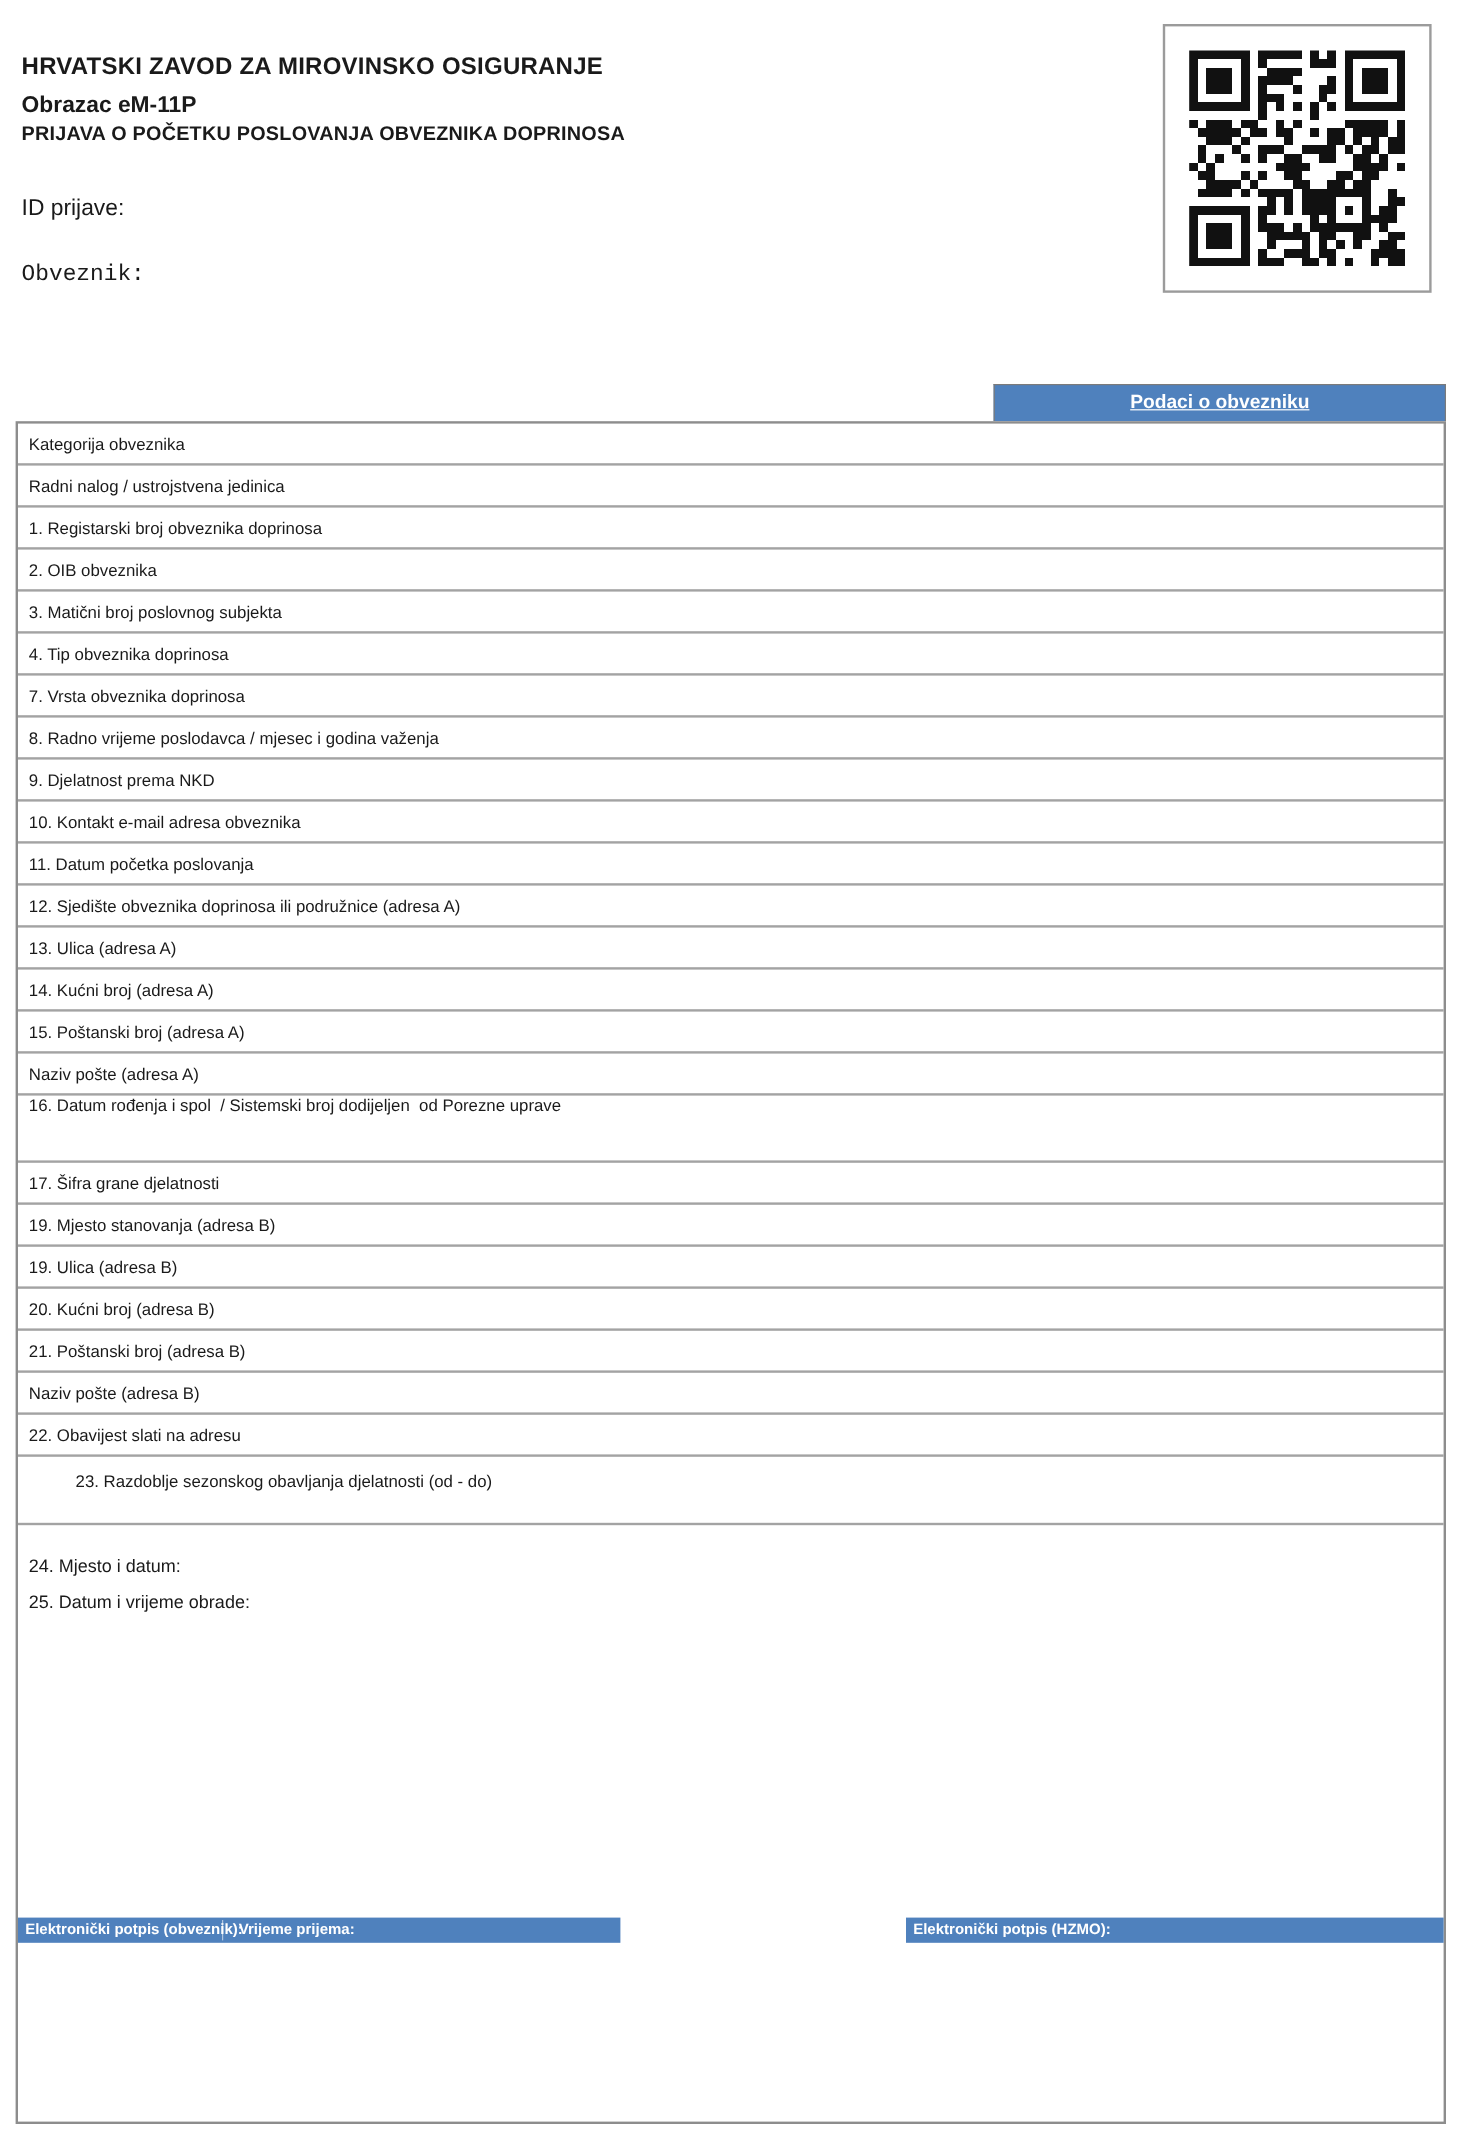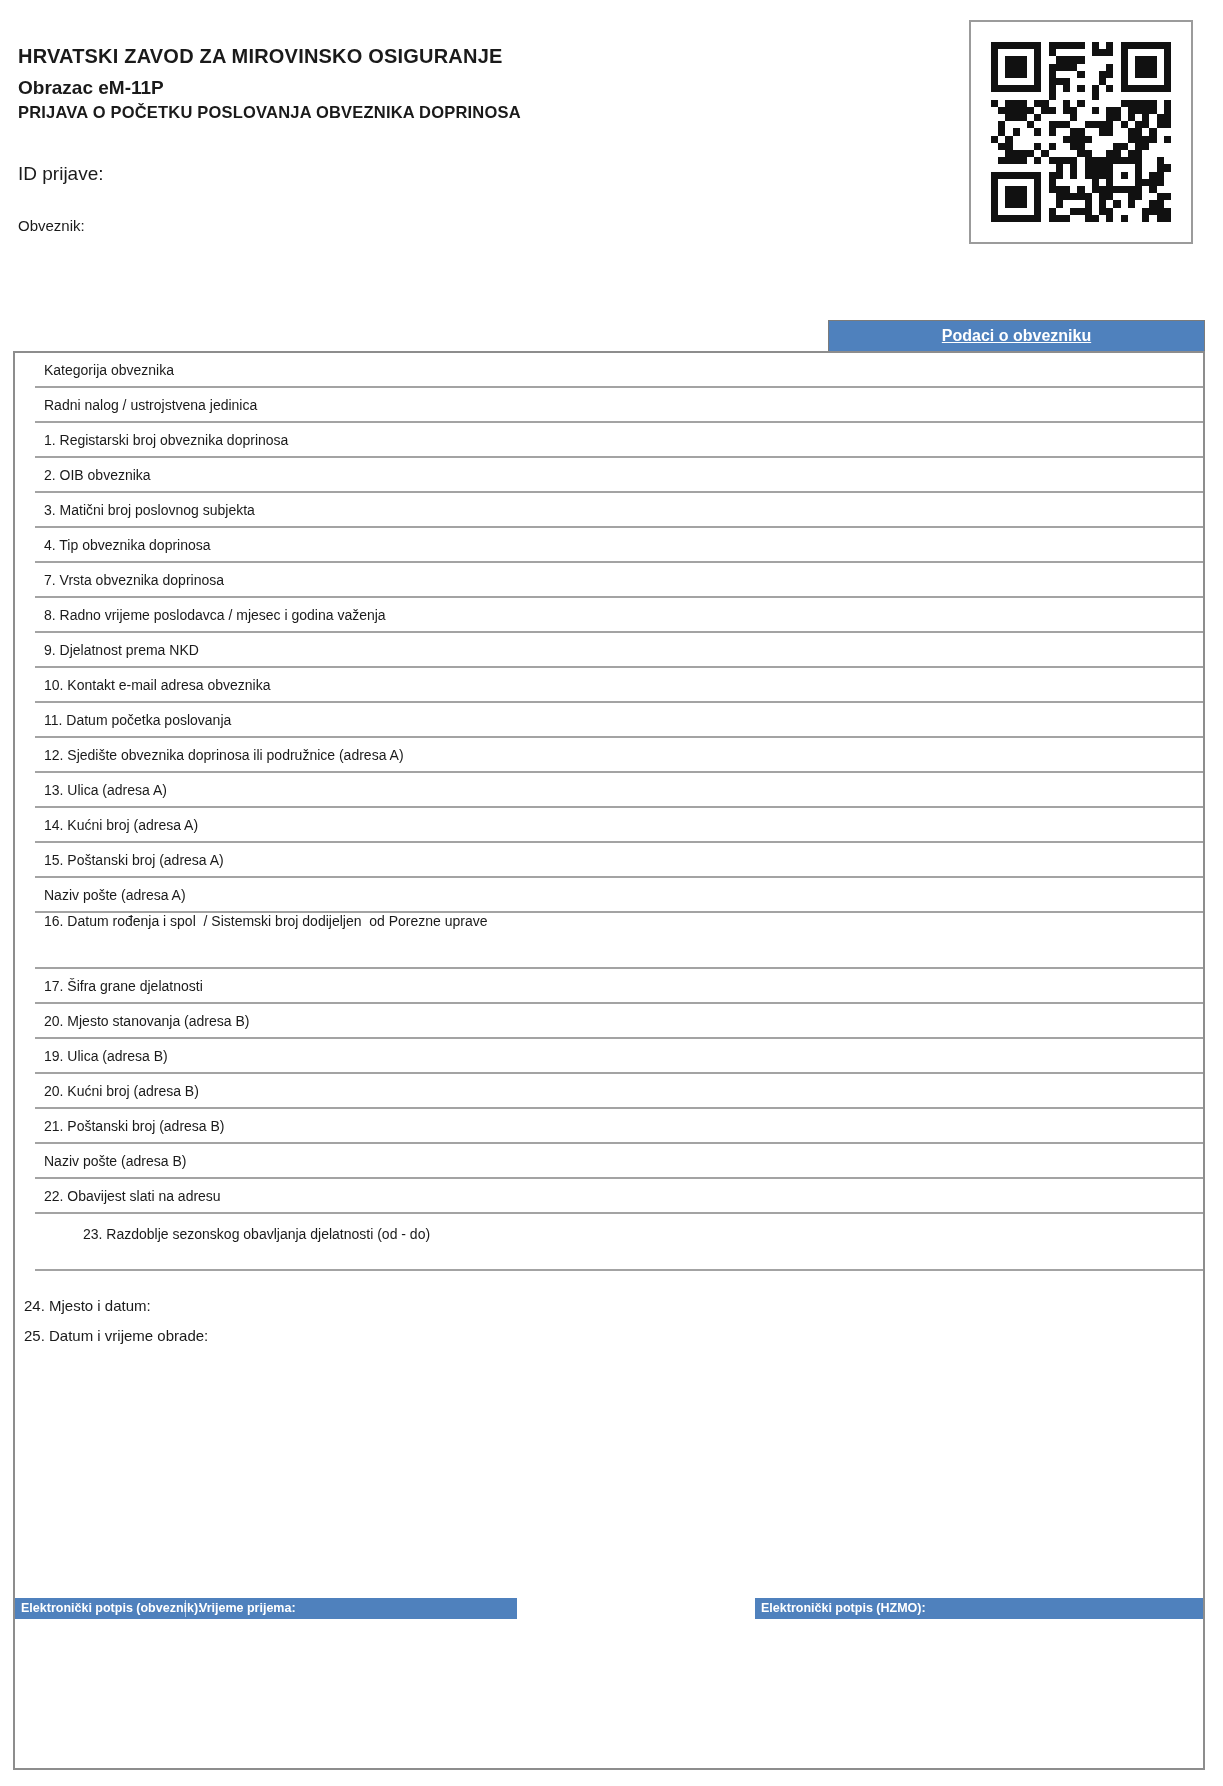--- a/index.html
+++ b/index.html
@@ -14,21 +14,21 @@
     width:1223px;height:1786px;position:relative;
     font-family:"Liberation Sans","DejaVu Sans",sans-serif;
     color:var(--ink);
   }
   .abs{position:absolute;}
   
   .org-title{left:18px;top:45px;font-size:20px;font-weight:bold;letter-spacing:.2px;}
   .form-code{left:18px;top:77px;font-size:19px;font-weight:bold;}
   .form-title{left:18px;top:103px;font-size:16.5px;font-weight:bold;letter-spacing:.2px;}
   .id-label{left:18px;top:163px;font-size:19px;}
-  .obv-label{left:18px;top:217px;font-size:15px;}
+  .obv-label{left:18px;top:217px;font-size:19px;font-family:Liberation Mono, monospace;}
   
   .qr-box{
     left:969px;top:20px;width:224px;height:224px;
     border:2px solid #9b9b9b;background:#fff;
     display:flex;align-items:center;justify-content:center;
   }
   .qr-box svg{width:180px;height:180px;shape-rendering:crispEdges;}
   
   .section-bar{
     left:828px;top:320px;width:377px;height:31px;
@@ -40,21 +40,21 @@
   .form-table{
     left:13px;top:351px;width:1192px;height:1419px;
     border:2px solid var(--outer-border);
     background:#fff;
     display:flex;flex-direction:column;
   }
   .row{
     height:35px;flex:0 0 35px;
     border-bottom:2px solid var(--row-border);
     display:flex;align-items:center;
-    padding-left:9px;font-size:14px;white-space:pre-wrap;margin-left:20px;
+    padding-left:9px;font-size:14px;white-space:pre-wrap;
   }
   .row.tall{height:56px;flex:0 0 56px;align-items:flex-start;}
   .row.tall2{height:57px;flex:0 0 57px;align-items:flex-start;padding-top:12px;padding-left:48px;}
   .footer-cell{
     flex:1 1 auto;position:relative;border-bottom:none;
     font-size:15px;
   }
   .f-label-24{position:absolute;left:9px;top:26px;}
   .f-label-25{position:absolute;left:9px;top:56px;}
   .sig-bar{
@@ -427,21 +427,21 @@
   <div class="row">9. Djelatnost prema NKD</div>
   <div class="row">10. Kontakt e-mail adresa obveznika</div>
   <div class="row">11. Datum početka poslovanja</div>
   <div class="row">12. Sjedište obveznika doprinosa ili podružnice (adresa A)</div>
   <div class="row">13. Ulica (adresa A)</div>
   <div class="row">14. Kućni broj (adresa A)</div>
   <div class="row">15. Poštanski broj (adresa A)</div>
   <div class="row">Naziv pošte (adresa A)</div>
   <div class="row tall">16. Datum rođenja i spol  / Sistemski broj dodijeljen  od Porezne uprave</div>
   <div class="row">17. Šifra grane djelatnosti</div>
-  <div class="row">20. Mjesto stanovanja (adresa B)</div>
+  <div class="row">19. Mjesto stanovanja (adresa B)</div>
   <div class="row">19. Ulica (adresa B)</div>
   <div class="row">20. Kućni broj (adresa B)</div>
   <div class="row">21. Poštanski broj (adresa B)</div>
   <div class="row">Naziv pošte (adresa B)</div>
   <div class="row">22. Obavijest slati na adresu</div>
   <div class="row tall2">23. Razdoblje sezonskog obavljanja djelatnosti (od - do)</div>
 
   <div class="footer-cell">
     <div class="f-label-24">24. Mjesto i datum:</div>
     <div class="f-label-25">25. Datum i vrijeme obrade:</div>

